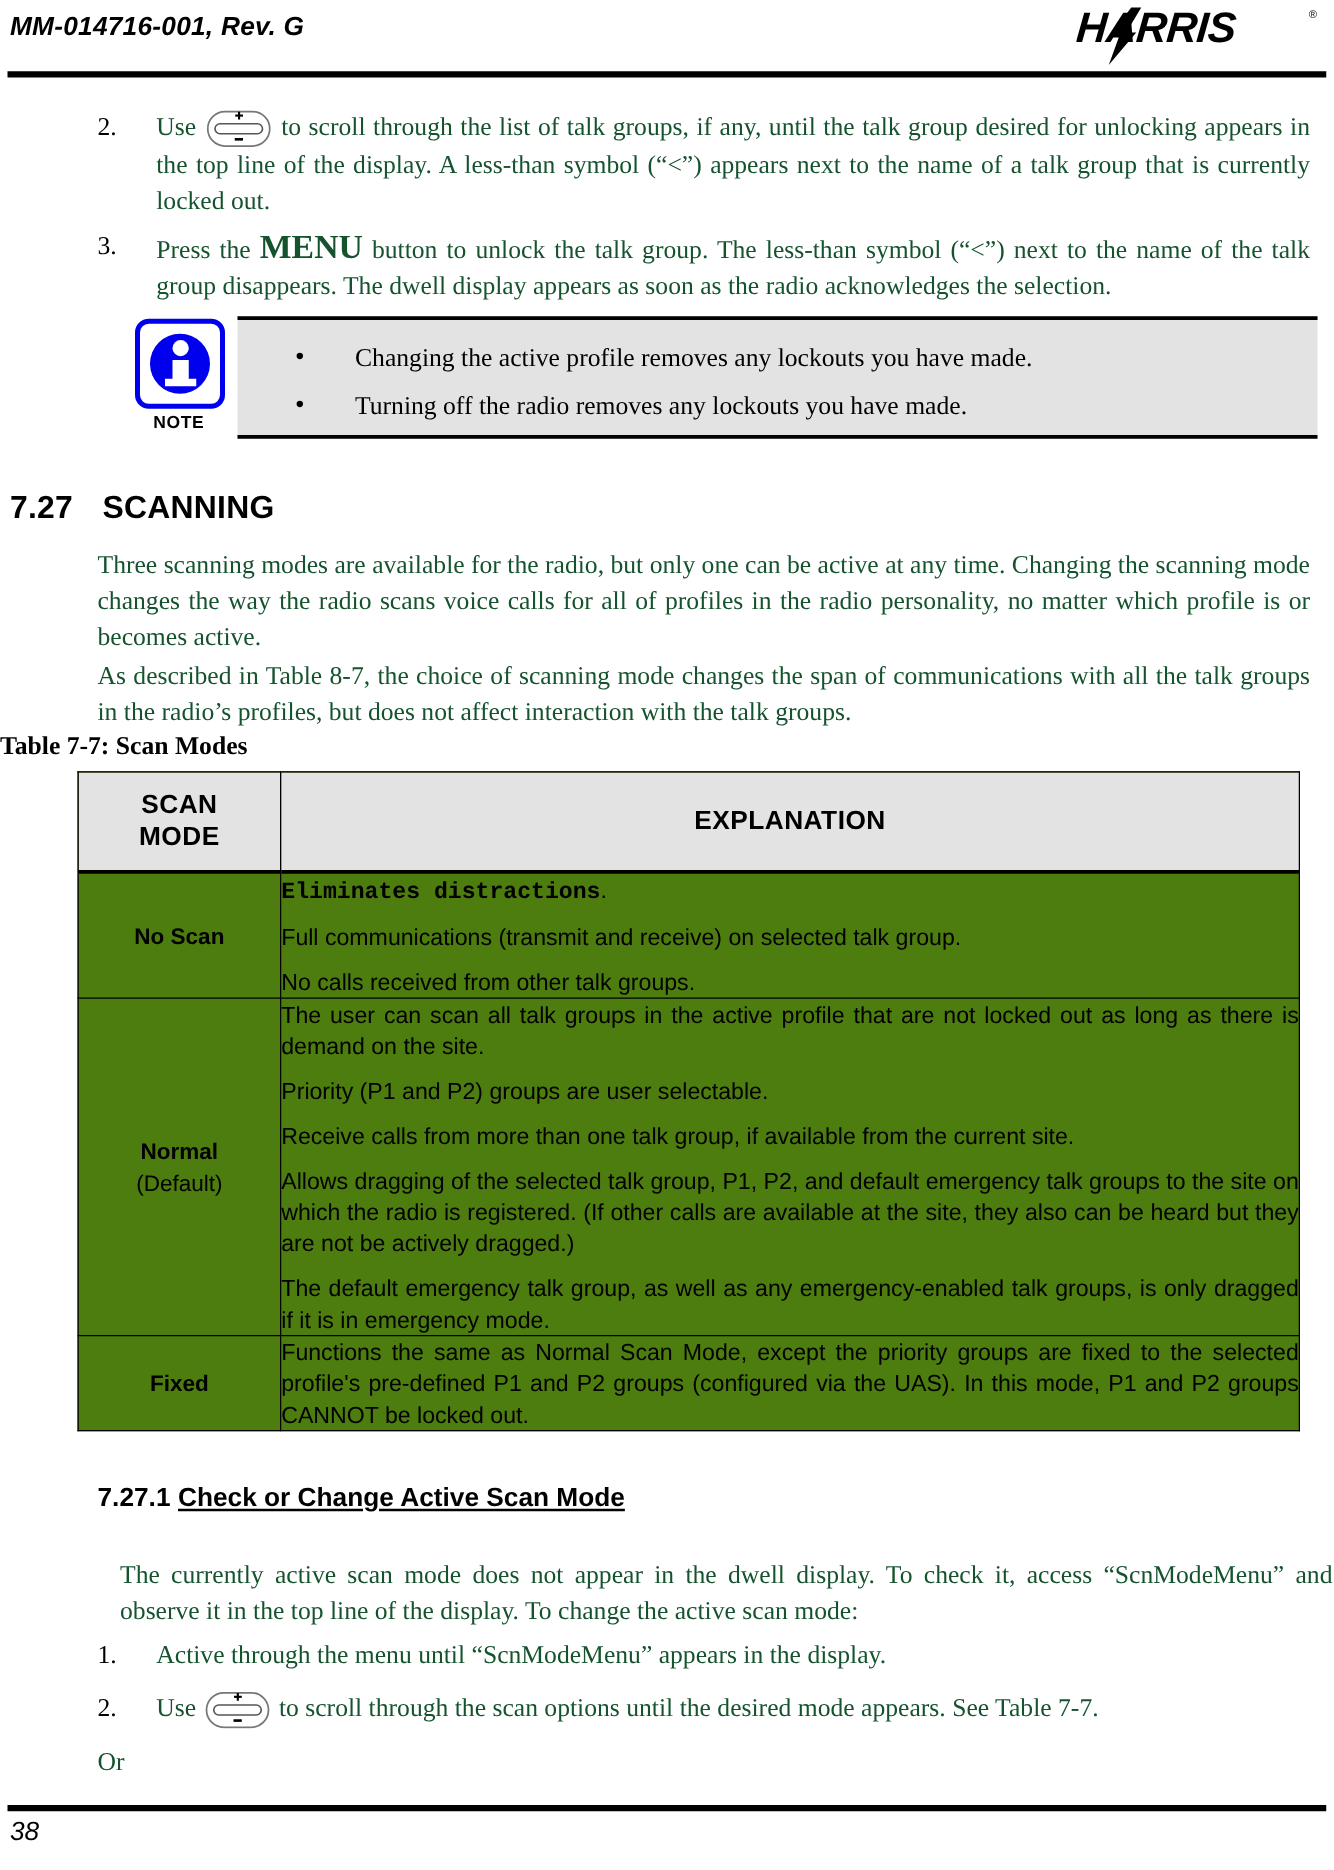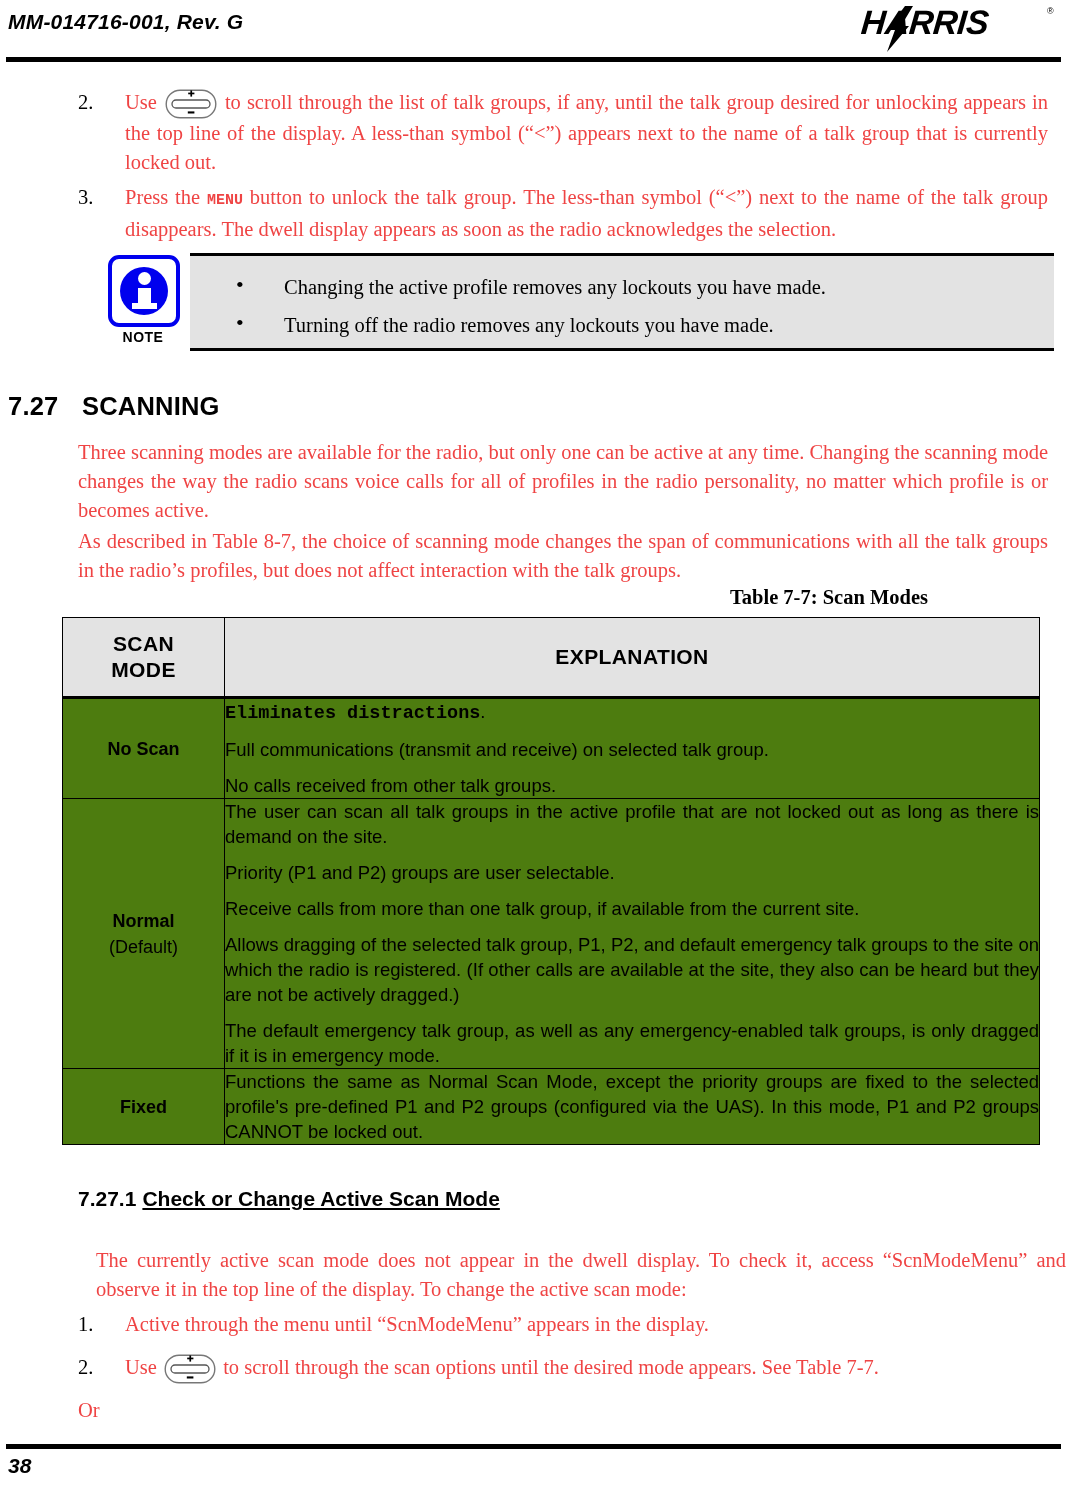--- a/index.html
+++ b/index.html
@@ -57,21 +57,21 @@
     height: 5px;
     background: #000;
   }
 
   
   .body-text {
     font-family: "Liberation Serif", serif;
     font-size: 20.5px;
     line-height: 29px;
     text-align: justify;
-    color: #ef4444;
+    color: #14532d;
   }
 
   
   .num-item {
     position: absolute;
     display: block;
   }
   .num-item .num {
     position: absolute;
     left: 0;
@@ -232,21 +232,21 @@
     text-decoration: underline;
     margin-left: 6px;
   }
 
   
   .table-caption {
     position: absolute;
     left: 0;
     top: 586px;
     width: 928px;
-    text-align: right;
+    text-align: left;
     font-family: "Liberation Serif", serif;
     font-weight: bold;
     font-size: 20.5px;
   }
   .scan-table {
     position: absolute;
     left: 62px;
     top: 617px;
     width: 978px;
     border-collapse: collapse;
@@ -310,29 +310,29 @@
     top: 8px;
     width: 1055px;
     height: 5px;
     background: #000;
   }
   .footer-pagenum {
     position: absolute;
     left: 8px;
     top: 18px;
     font-family: "Liberation Sans", sans-serif;
-    font-weight: bold;
+    font-weight: normal;
     font-style: italic;
     font-size: 21px;
   }
 
   .bold-sans {
-    font-family: Liberation Mono, monospace;
-    font-weight: bold;
-    font-size: 15px;
+    font-family: Liberation Serif, serif;
+    font-weight: bold;
+    font-size: 27px;
   }
 </style>
 </head>
 <body>
 
 <div class="page">
 
   <div class="page-header">
     <div class="header-doc-id">MM-014716-001, Rev. G</div>
 

